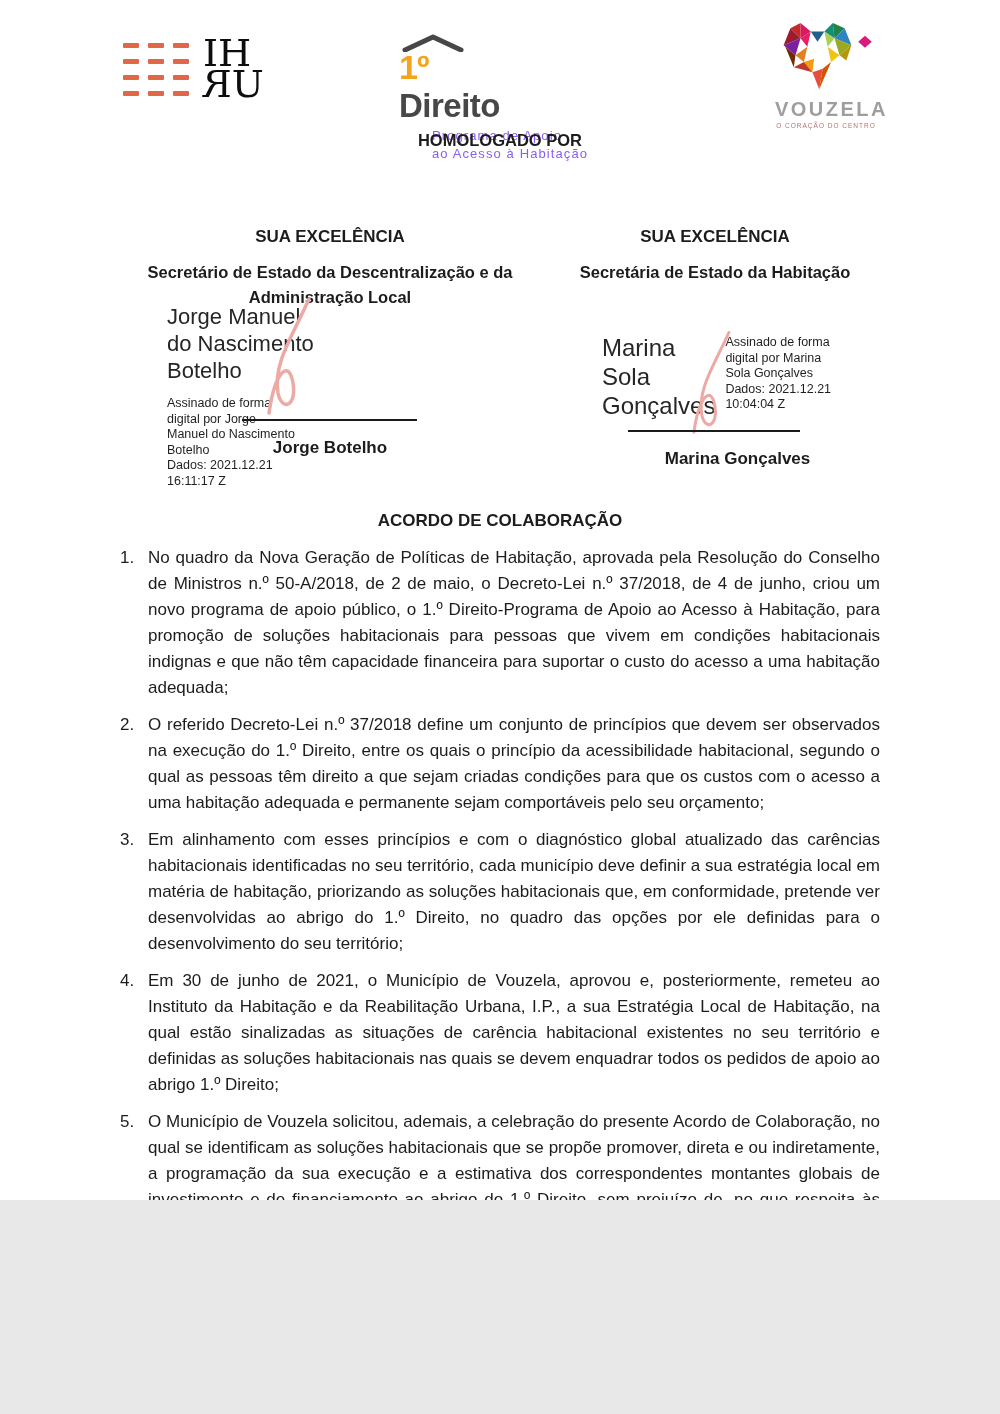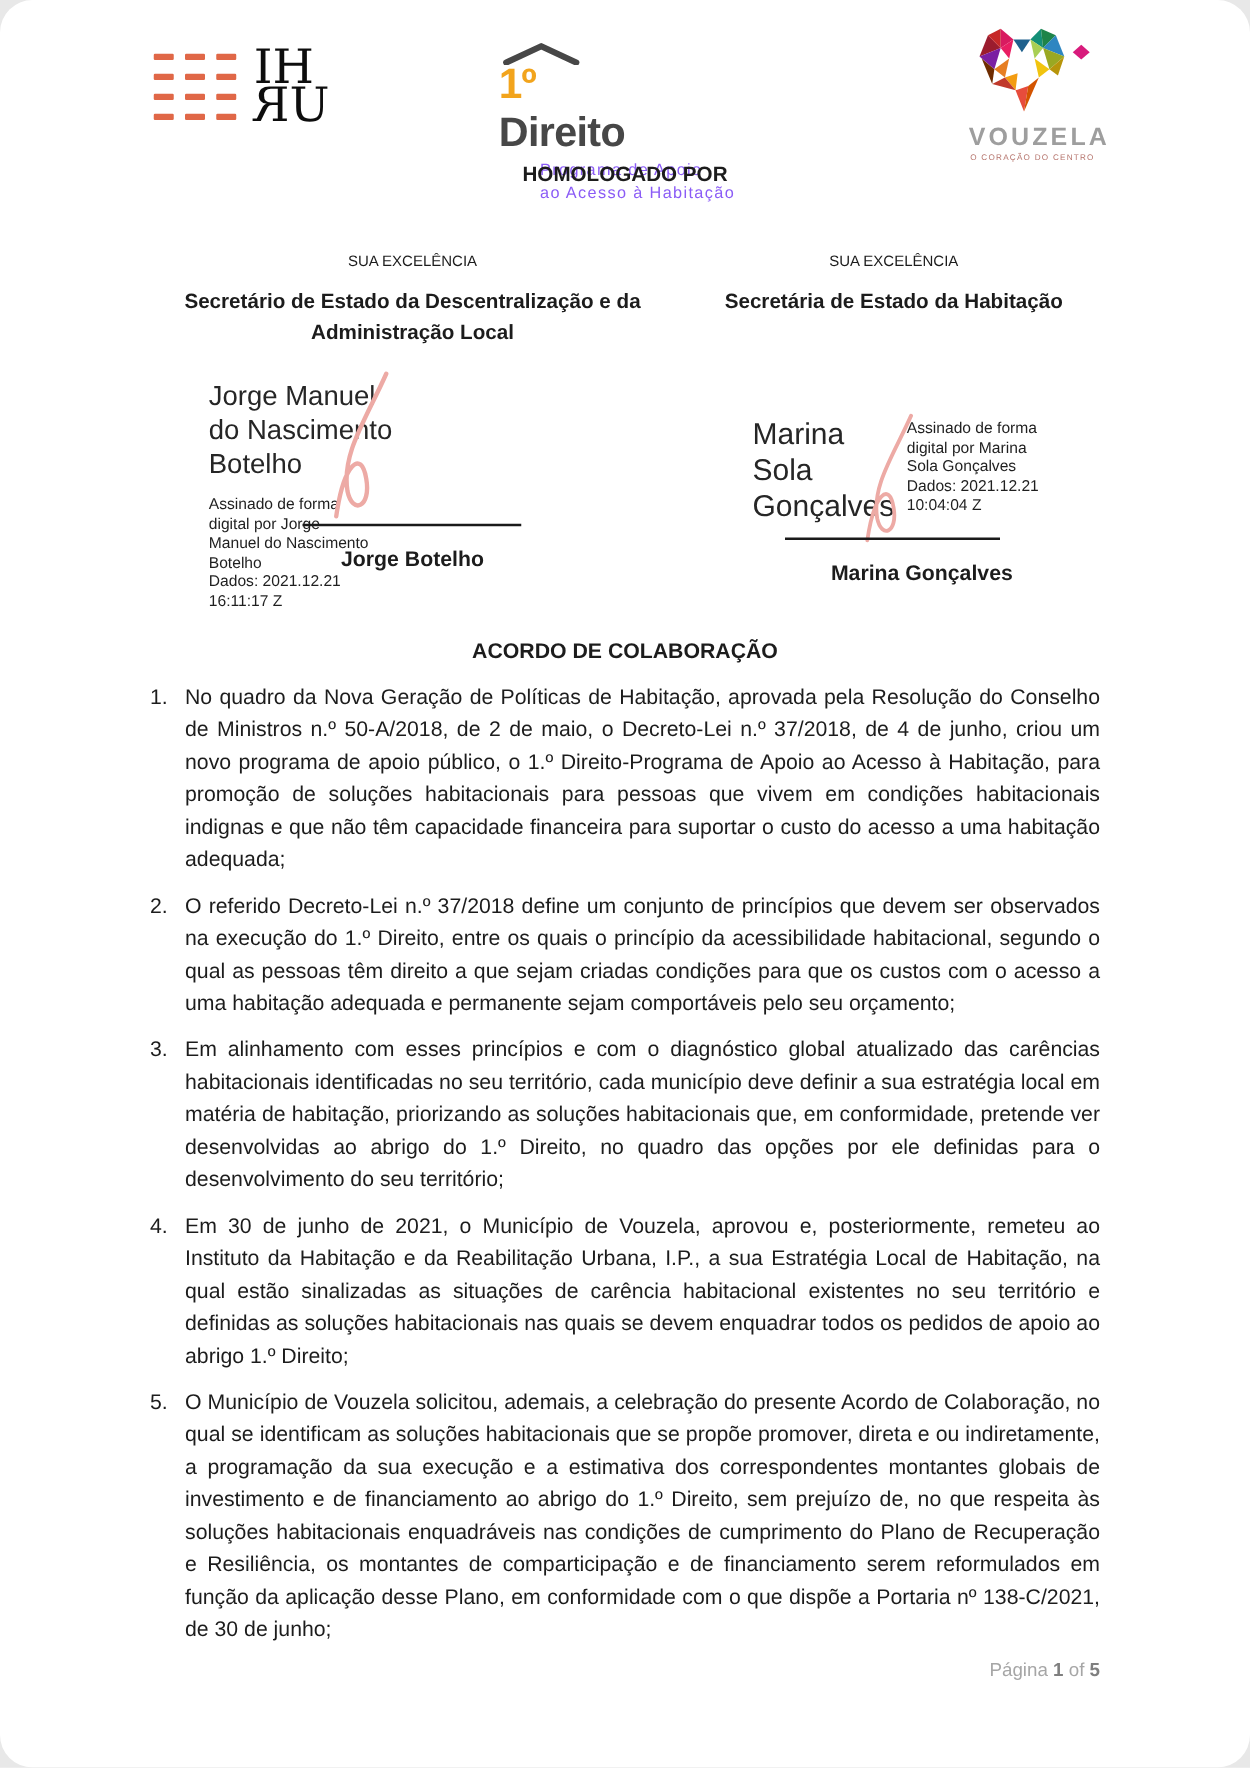--- a/index.html
+++ b/index.html
@@ -1,39 +1,39 @@
 <!DOCTYPE html>
 <html><head>
 <meta charset="utf-8">
 <style>
   html,body{margin:0;padding:0;background:#e8e8e8;}
   .page{
-    position:relative;width:1000px;height:1414px;margin:0 auto;background:#ffffff;
-    font-family:"Liberation Sans",sans-serif;color:#1c1c1c;overflow:hidden;border-radius:26px;
+    position:relative;width:1000px;height:1200px;margin:0 auto;background:#ffffff;
+    font-family:"Liberation Sans",sans-serif;color:#1c1c1c;overflow:hidden;
   }
   
   .logo-ihru{position:absolute;left:123px;top:38px;display:flex;align-items:center;gap:14px;}
   .ihru-dashes{display:grid;grid-template-columns:repeat(3,16px);grid-auto-rows:5px;column-gap:9px;row-gap:11px;}
   .ihru-dash{background:#e06747;border-radius:1px;height:5px;}
   .ihru-letters{font-family:"DejaVu Serif","Liberation Serif",serif;font-size:38px;line-height:31px;color:#0d0d0d;letter-spacing:0px;}
   .mirror{display:inline-block;transform:scaleX(-1);}
   .logo-direito{position:absolute;left:396px;top:34px;width:200px;}
   .direito-roof{position:absolute;left:6px;top:0;}
   .direito-row{display:flex;align-items:baseline;margin-top:14px;flex-direction:column;}
   .direito-num{color:#f2a41c;font-weight:bold;font-size:34px;letter-spacing:-1px;}
   .direito-word{color:#474747;font-weight:bold;font-size:33px;margin-left:3px;letter-spacing:-0.5px;}
   .direito-sub{margin-left:36px;margin-top:2px;color:#8b5cf6;font-size:13px;line-height:18px;letter-spacing:1.1px;}
   .logo-vouzela{position:absolute;left:764px;top:18px;width:124px;text-align:center;}
   .vouzela-title{color:#9e9e9e;font-size:20px;font-weight:600;letter-spacing:2.5px;margin-top:-2px;text-align:right;}
   .vouzela-sub{color:#b5736b;font-size:6.5px;letter-spacing:1px;margin-top:1px;}
   
   .homologado{position:absolute;left:0;top:131px;width:100%;text-align:center;font-weight:bold;font-size:16.5px;}
   .col-left{position:absolute;left:120px;top:202px;width:420px;text-align:center;}
   .col-right{position:absolute;left:550px;top:202px;width:330px;text-align:center;}
-  .salutation{font-weight:normal;font-size:12px;margin-bottom:13px;}
+  .salutation{font-weight:bold;font-size:17px;margin-bottom:13px;margin-top:25px;}
   .role{font-weight:bold;font-size:16.5px;line-height:25px;}
   
   .sigblock{position:absolute;display:flex;gap:10px;}
   .sig-left{left:167px;top:303px;width:292px;flex-direction:column;}
   .sig-right{left:602px;top:333px;width:268px;}
   .sig-name{color:#262626;font-size:22px;line-height:27px;white-space:nowrap;}
   .sig-right .sig-name{font-size:24px;line-height:29px;}
   .sig-details{color:#1f1f1f;font-size:12.5px;line-height:15.5px;padding-top:2px;}
   .flourish{position:absolute;pointer-events:none;}
   .sigline{position:absolute;border-top:2px solid #1a1a1a;}

